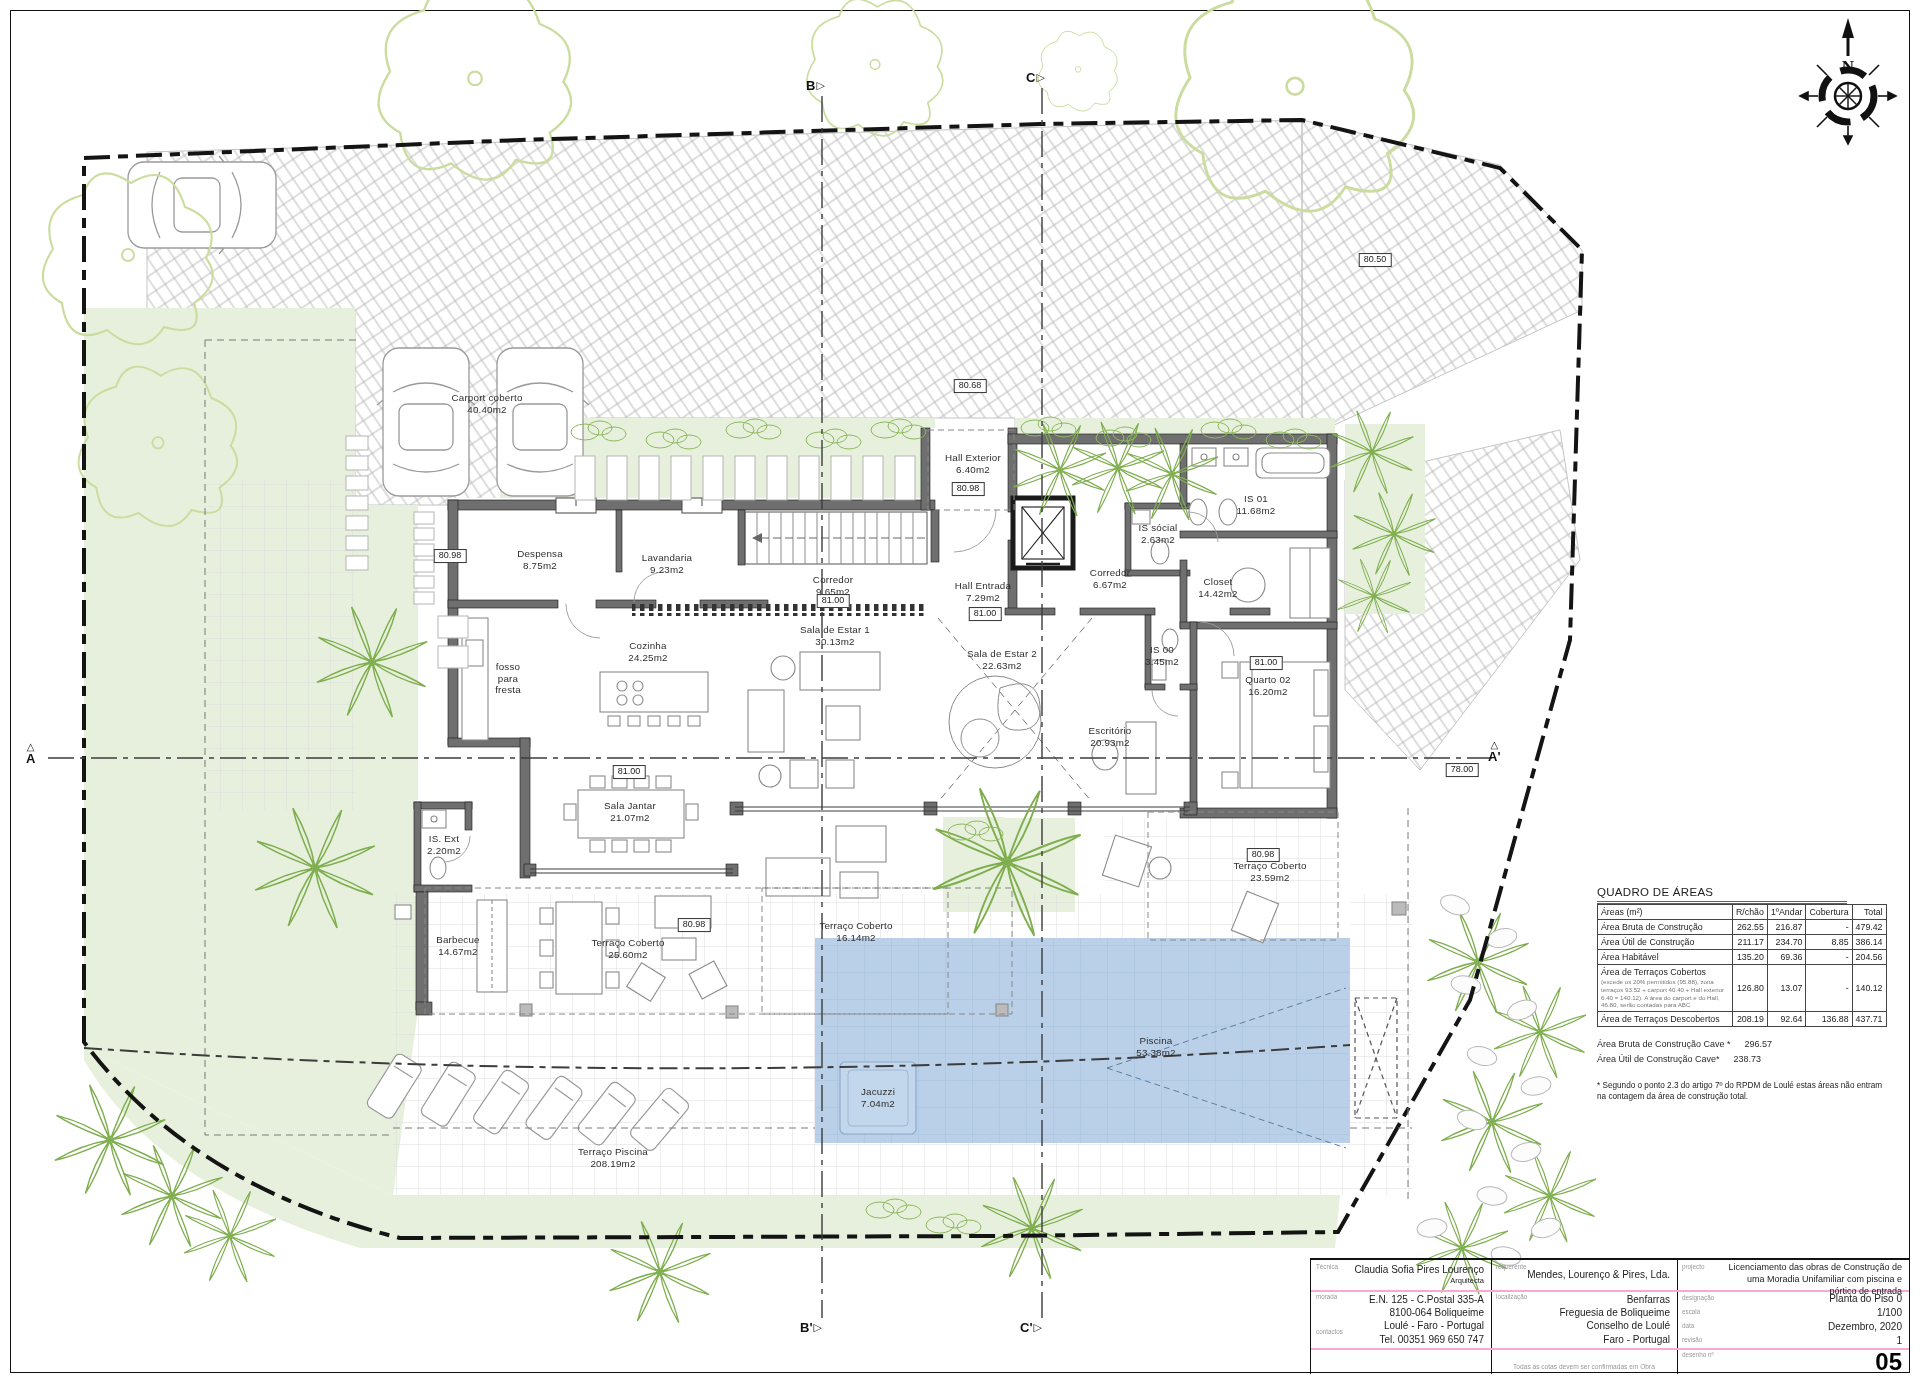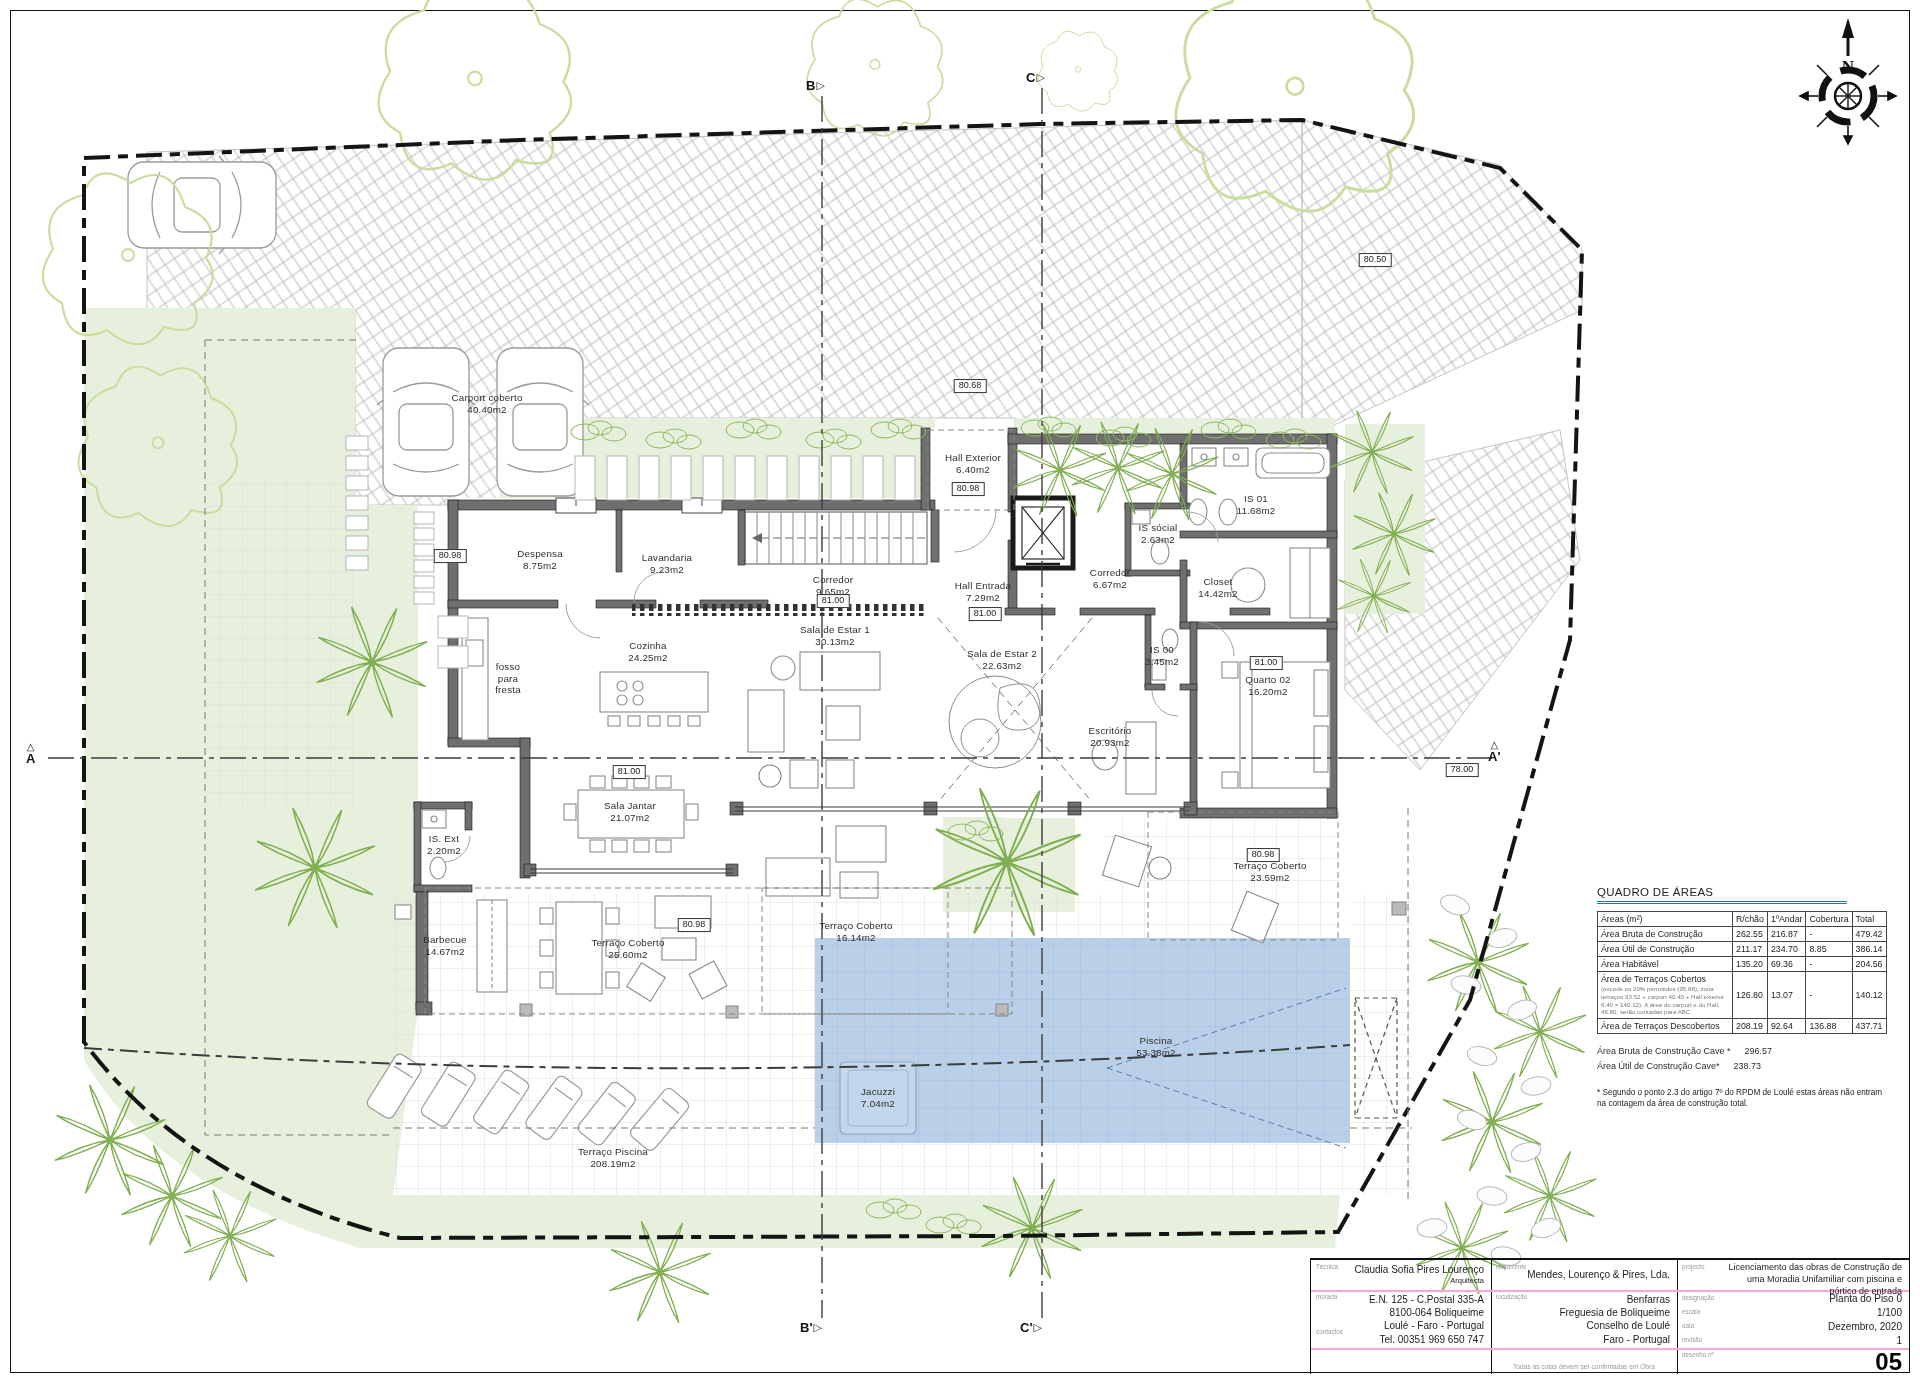--- a/index.html
+++ b/index.html
@@ -18,25 +18,25 @@
        font-size:9px;padding:1px 4px;line-height:1.1;color:#222;}
   
   .sec{position:absolute;font-weight:bold;font-size:13px;color:#111;display:flex;align-items:center;gap:1px;}
   .sec .tri{font-size:11px;font-weight:normal;}
   .secv{position:absolute;font-weight:bold;font-size:13px;color:#111;text-align:center;line-height:1;}
   .secv .tri{display:block;font-size:10px;font-weight:normal;}
   
   #areas{position:absolute;left:1597px;top:882px;width:296px;}
   #areas .ttl{font-size:11.5px;color:#222;letter-spacing:.3px;padding-bottom:3px;
               border-bottom:3px double #2f6db5;display:inline-block;min-width:250px;}
-  #areas table{border-collapse:collapse;margin-top:7px;width:235px;font-size:8.8px;color:#222;}
+  #areas table{border-collapse:collapse;width:235px;font-size:8.8px;color:#222;}
   #areas table{border:1.5px solid #333;}
   #areas td,#areas th{border:1px solid #444;padding:2px 3px;font-weight:normal;}
   #areas th{text-align:left;}
-  #areas .num{text-align:left;width:37px;}
+  #areas .num{text-align:right;width:37px;}
   #areas .note{font-size:6.2px;color:#777;line-height:1.25;display:block;margin-top:1px;width:128px;}
   #areas .cave{margin-top:10px;font-size:9px;line-height:1.7;}
   #areas .cave span.v{display:inline-block;margin-left:14px;}
   #areas .foot{margin-top:12px;font-size:8.2px;line-height:1.35;width:292px;color:#222;}
   
   #tblock{position:absolute;left:1310px;top:1258px;width:598px;height:114px;border-top:2px solid #111;
           border-left:1px solid #111;font-size:10px;}
   .tb-col{position:absolute;top:0;height:114px;border-right:1px solid #111;}
   .tb-row{position:absolute;left:0;right:0;border-bottom:2px solid #f9a8d4;}
   .tb-lab{position:absolute;left:5px;top:3px;font-size:6.3px;color:#999;}
@@ -579,21 +579,21 @@
       <span class="ar">20.93m2</span>
     </div>
   <div class="rlab" style="left:630px;top:812px">
       <span class="nm">Sala Jantar</span>
       <span class="ar">21.07m2</span>
     </div>
   <div class="rlab" style="left:444px;top:845px">
       <span class="nm">IS. Ext</span>
       <span class="ar">2.20m2</span>
     </div>
-  <div class="rlab" style="left:445px;top:946px">
+  <div class="rlab" style="left:458px;top:946px">
       <span class="nm">Barbecue</span>
       <span class="ar">14.67m2</span>
     </div>
   <div class="rlab" style="left:628px;top:949px">
       <span class="nm">Terraço Coberto</span>
       <span class="ar">25.60m2</span>
     </div>
   <div class="rlab" style="left:856px;top:932px">
       <span class="nm">Terraço Coberto</span>
       <span class="ar">16.14m2</span>

